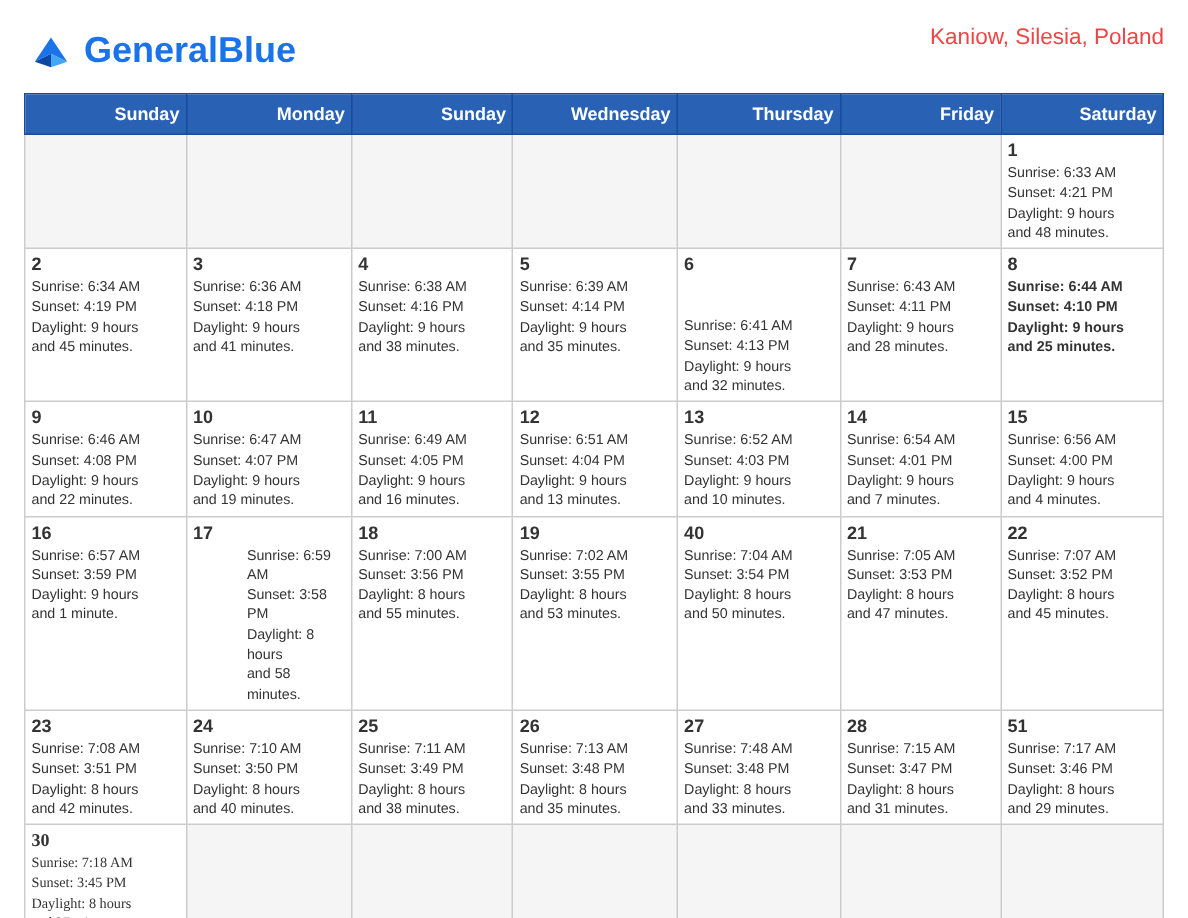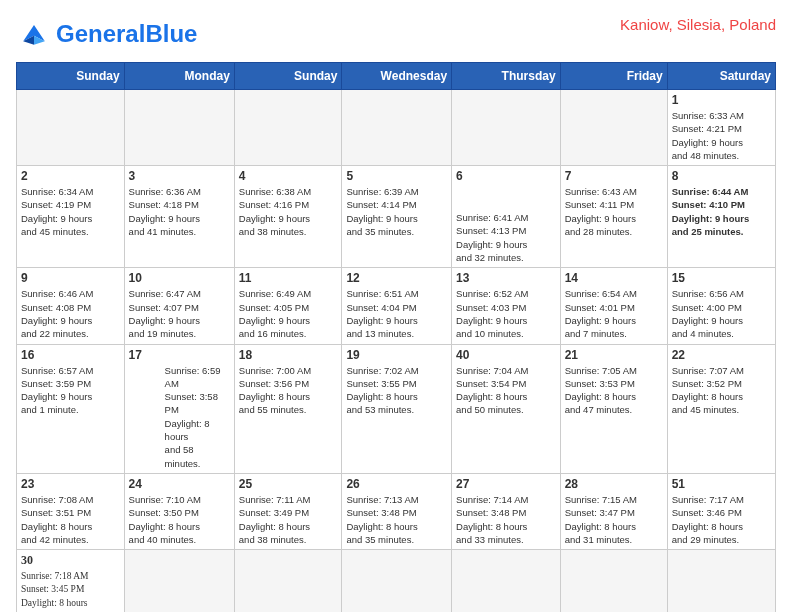--- a/index.html
+++ b/index.html
@@ -317,21 +317,21 @@
         </td>
         <td>
           <div class="day-number">26</div>
           <div class="day-info" style="white-space: pre-line;">Sunrise: 7:13 AM
 Sunset: 3:48 PM
 Daylight: 8 hours
 and 35 minutes.</div>
         </td>
         <td>
           <div class="day-number">27</div>
-          <div class="day-info" style="white-space: pre-line;">Sunrise: 7:14 AM
+          <div class="day-info" style="white-space: pre-line;">Sunrise: 7:48 AM
 Sunset: 3:48 PM
 Daylight: 8 hours
 and 33 minutes.</div>
         </td>
         <td>
           <div class="day-number">28</div>
           <div class="day-info" style="white-space: pre-line;">Sunrise: 7:15 AM
 Sunset: 3:47 PM
 Daylight: 8 hours
 and 31 minutes.</div>

